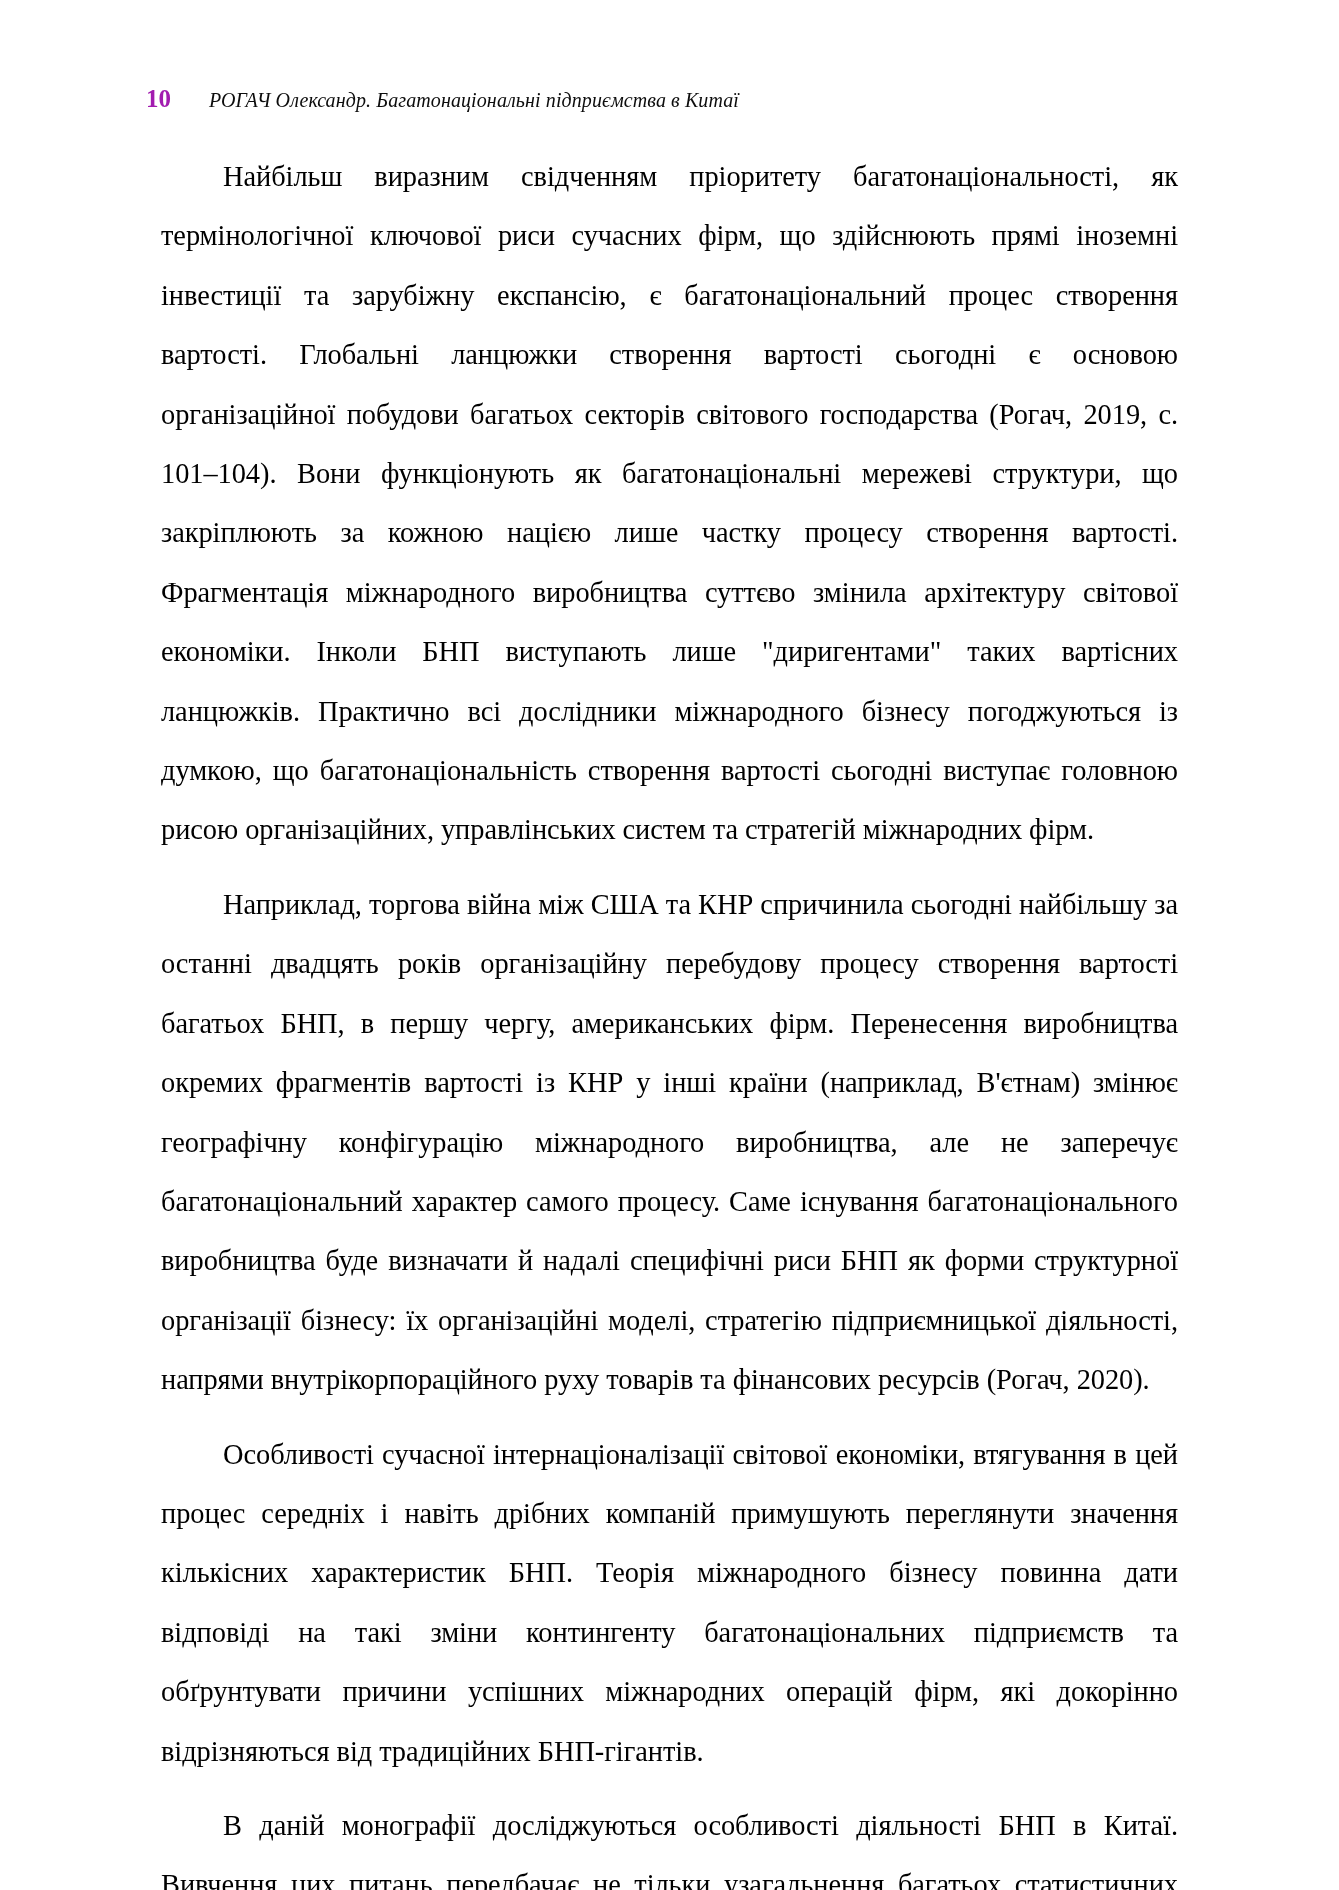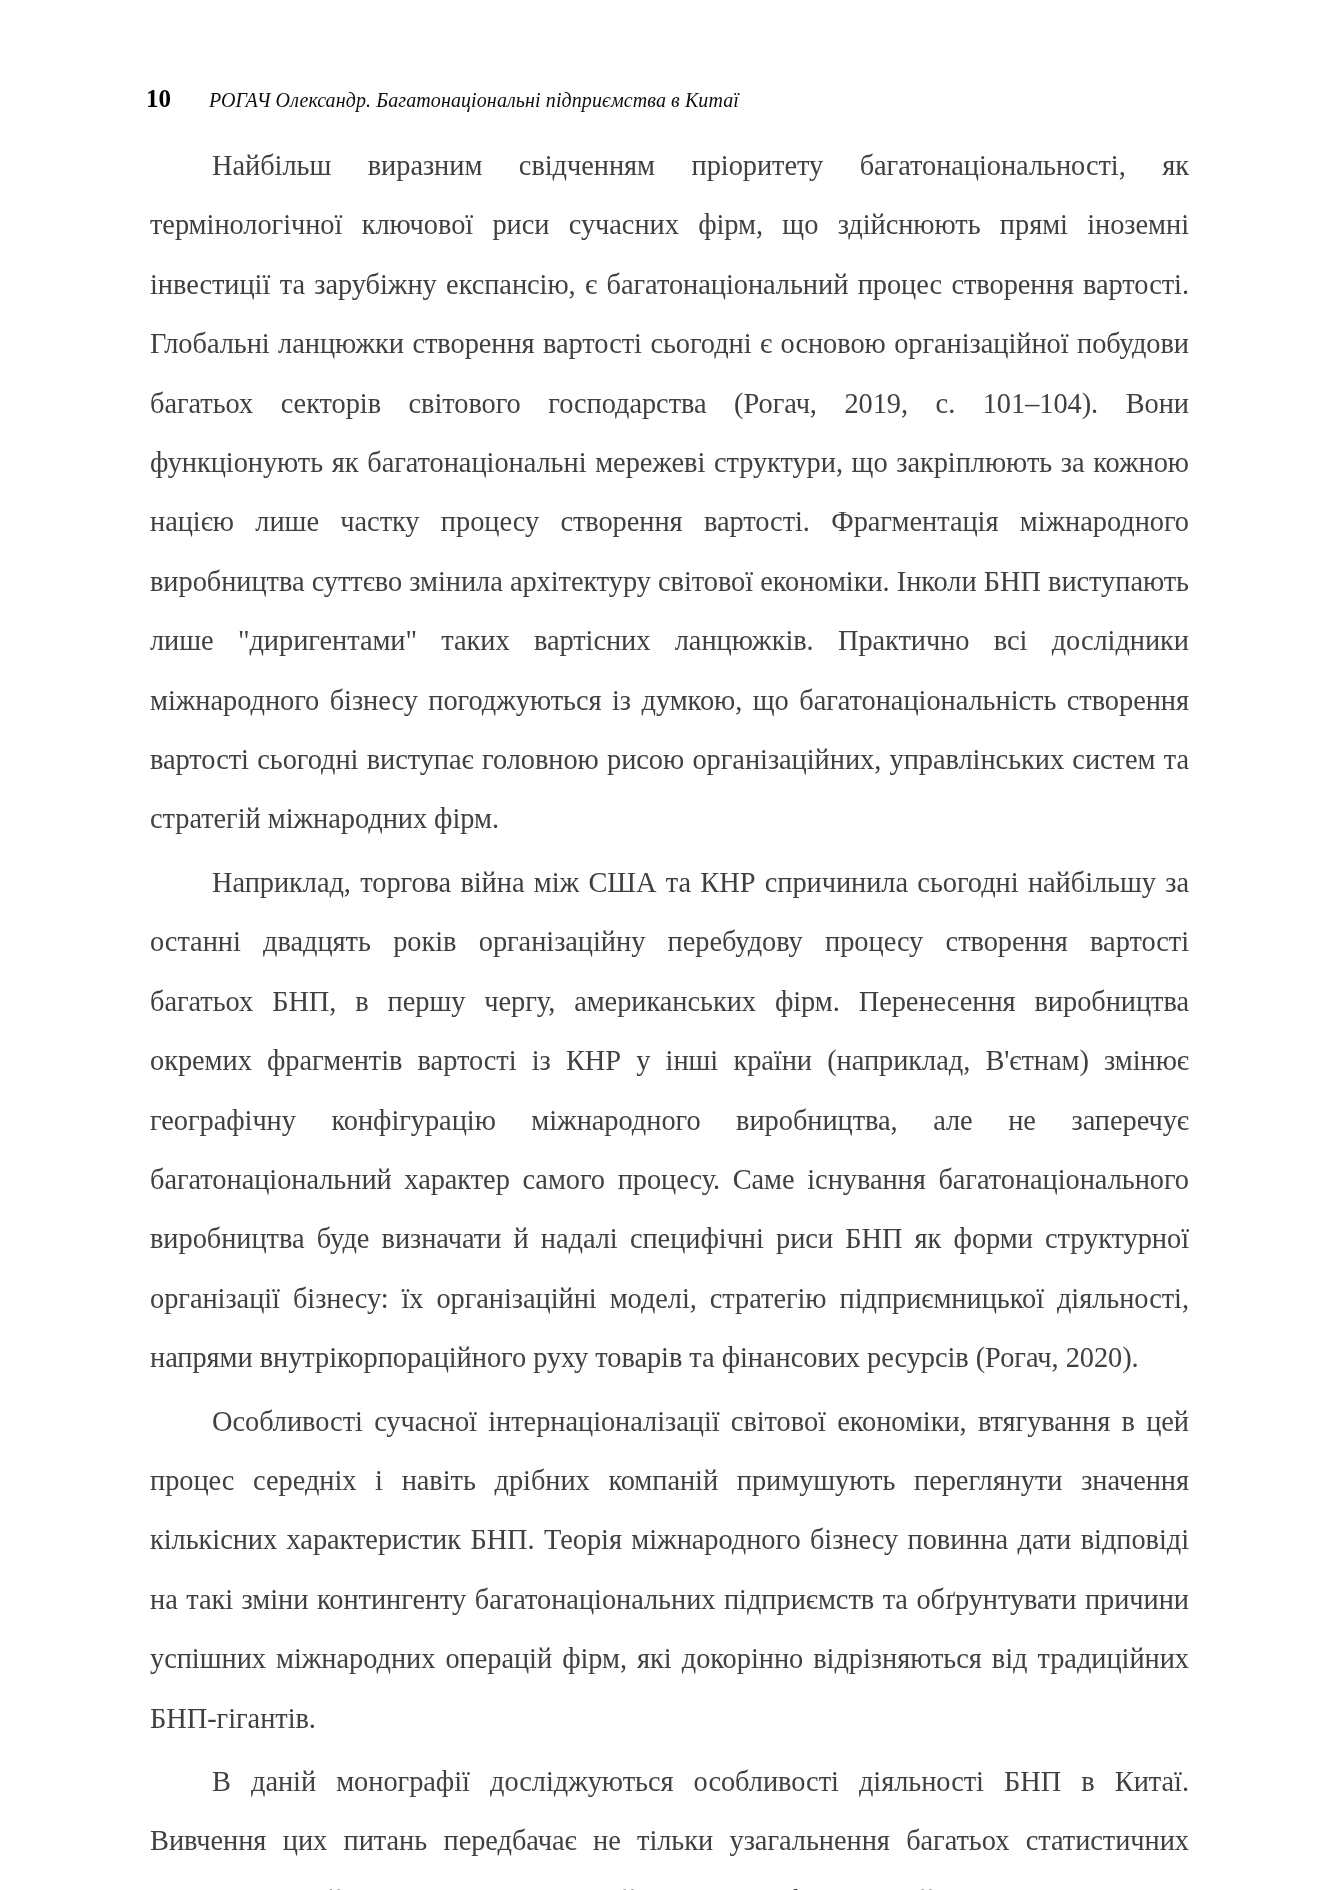--- a/index.html
+++ b/index.html
@@ -33,49 +33,49 @@
     display: flex;
     align-items: baseline;
     white-space: nowrap;
   }
   .folio {
     font-family: "Liberation Serif", "DejaVu Serif", serif;
     font-weight: 700;
     font-size: 25px;
     letter-spacing: 0px;
     line-height: 1;
-    color: #000000;
+    color: #a21caf;
   }
   .head-title {
     margin-left: 38px;
     font-style: italic;
     font-size: 20px;
     line-height: 1;
     letter-spacing: 0.1px;
     color: #0d0d0d;
   }
   
   .textblock {
     position: absolute;
     left: 146px;
     top: 132px;
     width: 1047px;
   }
   p.para {
-    margin: 4px;
+    margin: 15px;
     padding: 0;
     text-align: justify;
     text-justify: inter-word;
     text-indent: 62px;
     font-size: 28.4px;
     line-height: 59.4px;
     letter-spacing: -0.05px;
     word-spacing: 0px;
     hyphens: manual;
-    color: #404040;
+    color: #000000;
   }
   p.para:last-child {
     text-align: justify;
   }
   
   p.para.clipped {
     text-align-last: justify;
   }
 </style>
 </head>

